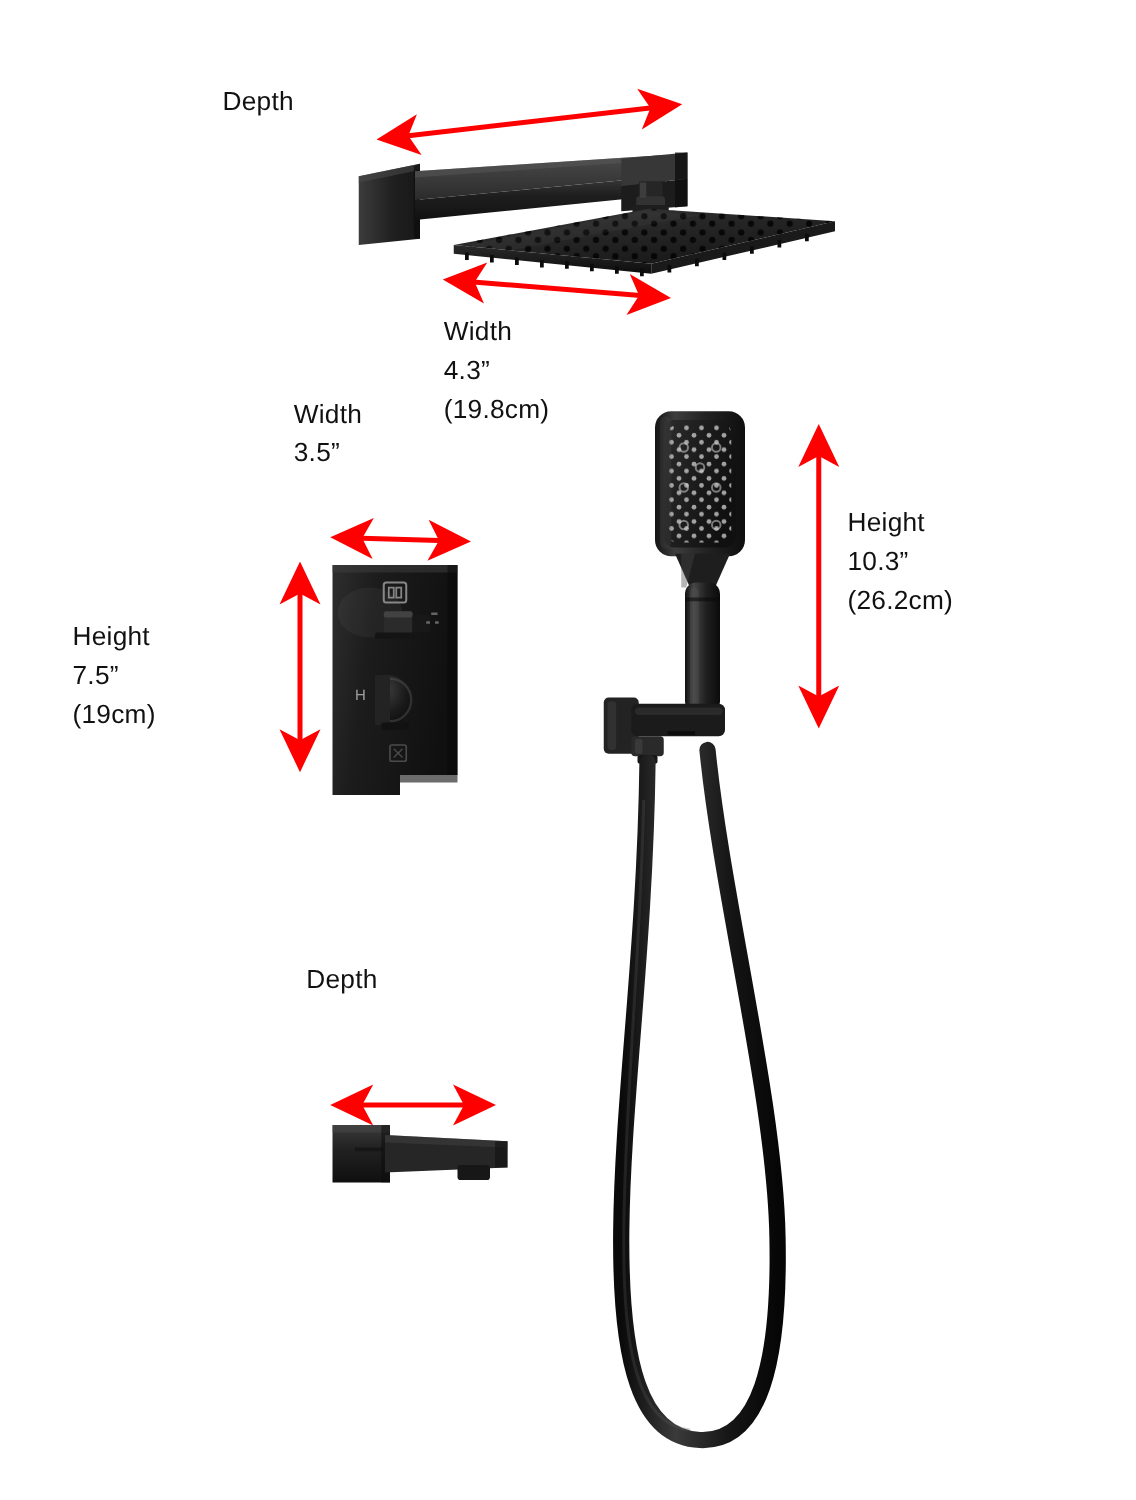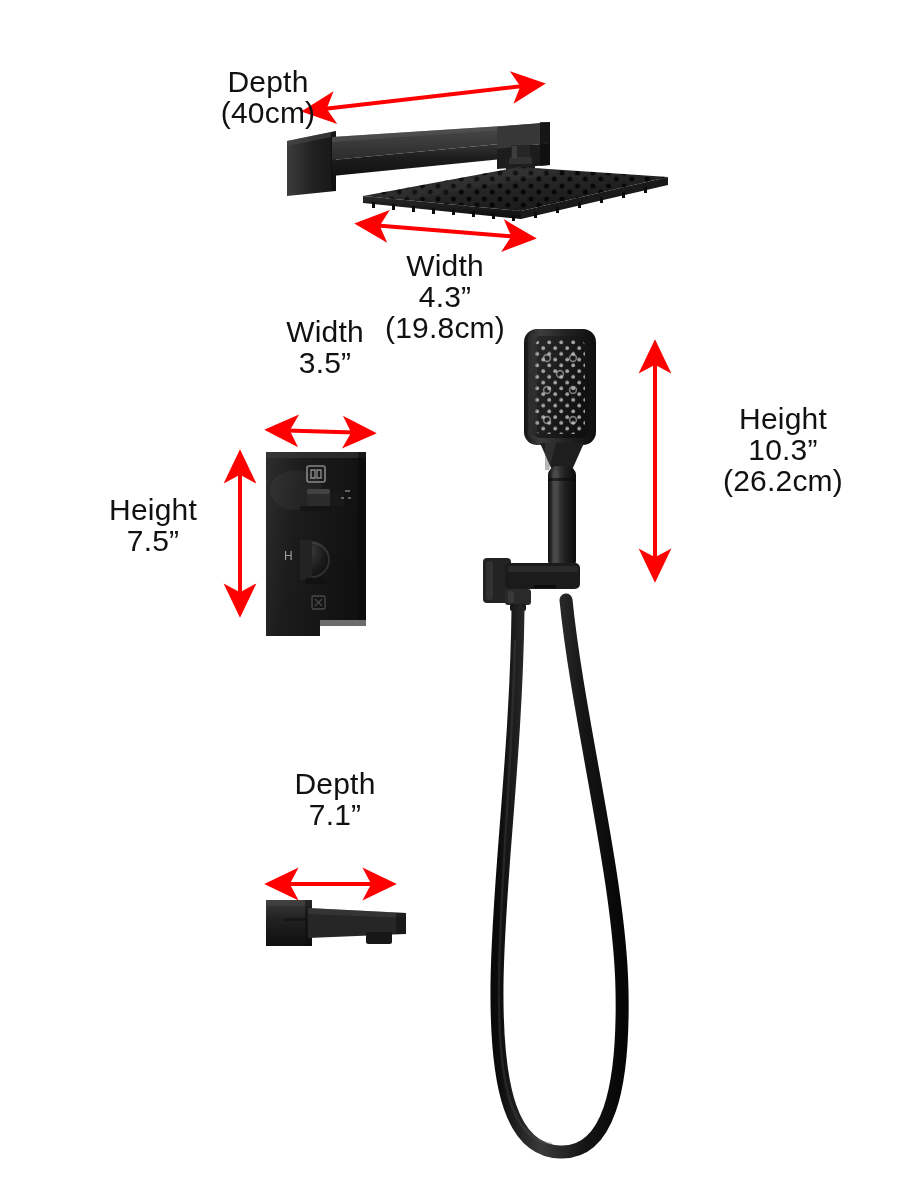--- a/index.html
+++ b/index.html
@@ -21,24 +21,24 @@
   }
   #art {
     position: absolute;
     left: 0;
     top: 0;
     width: 909px;
     height: 1200px;
   }
   .dim-label {
     position: absolute;
-    text-align: center;
+    text-align: left;
     color: #111111;
     font-family: "Liberation Sans", sans-serif;
-    font-size: 30px;
+    font-size: 21px;
     line-height: 31px;
     white-space: nowrap;
     letter-spacing: 0.2px;
   }
   .dim-label span {
     display: block;
   }
   .lbl-depth-arm   { left: 178px; top: 66px;  width: 180px; }
   .lbl-width-head  { left: 355px; top: 250px; width: 180px; }
   .lbl-width-valve { left: 235px; top: 316px; width: 180px; }
@@ -291,43 +291,42 @@
       <line x1="359" y1="224" x2="532" y2="238"></line>
       <line x1="269" y1="430" x2="372" y2="433"></line>
       <line x1="240" y1="454" x2="240" y2="613"></line>
       <line x1="655" y1="344" x2="655" y2="578"></line>
       <line x1="269" y1="884" x2="392" y2="884"></line>
     </g>
   </svg>
 
   <div class="dim-label lbl-depth-arm">
     <span>Depth</span>
-    <span>(40cm)</span>
   </div>
 
   <div class="dim-label lbl-width-head">
     <span>Width</span>
     <span>4.3”</span>
     <span>(19.8cm)</span>
   </div>
 
   <div class="dim-label lbl-width-valve">
     <span>Width</span>
     <span>3.5”</span>
   </div>
 
   <div class="dim-label lbl-height-valve">
     <span>Height</span>
     <span>7.5”</span>
+    <span>(19cm)</span>
   </div>
 
   <div class="dim-label lbl-height-hand">
     <span>Height</span>
     <span>10.3”</span>
     <span>(26.2cm)</span>
   </div>
 
   <div class="dim-label lbl-depth-spout">
     <span>Depth</span>
-    <span>7.1”</span>
   </div>
 
 </div>
 
 </body></html>

